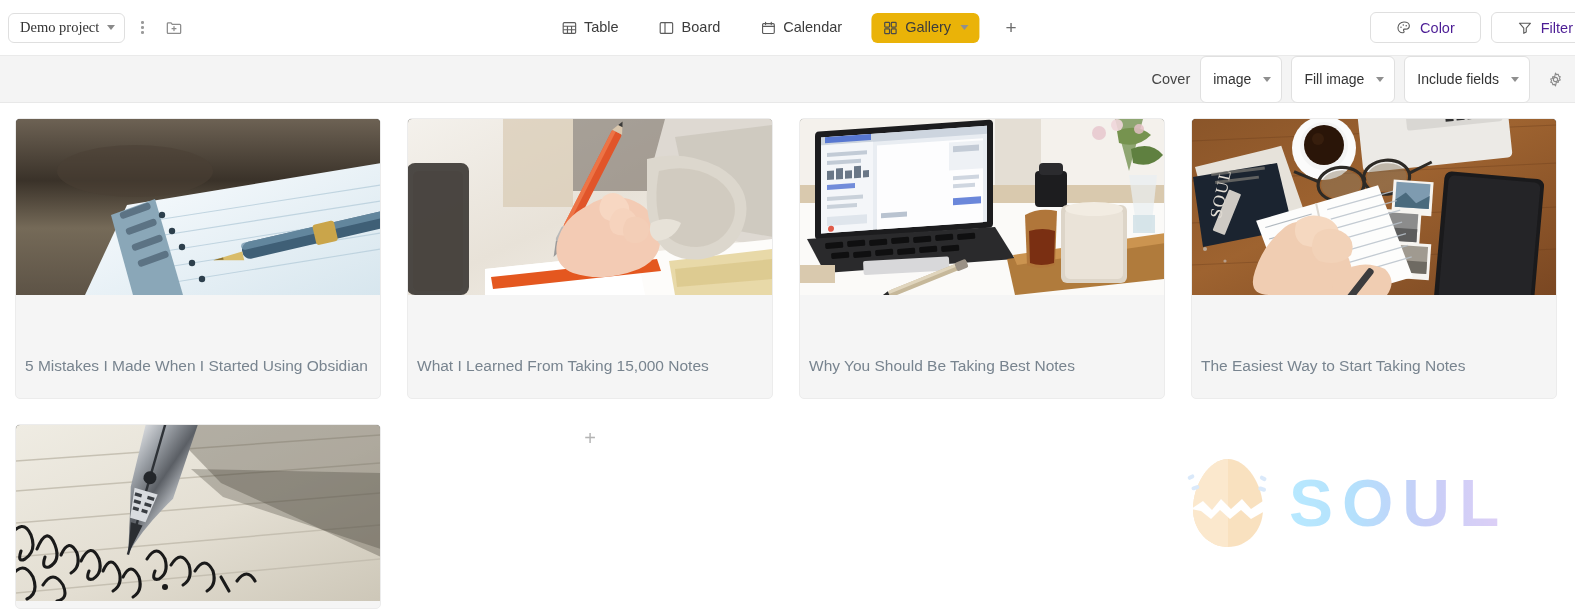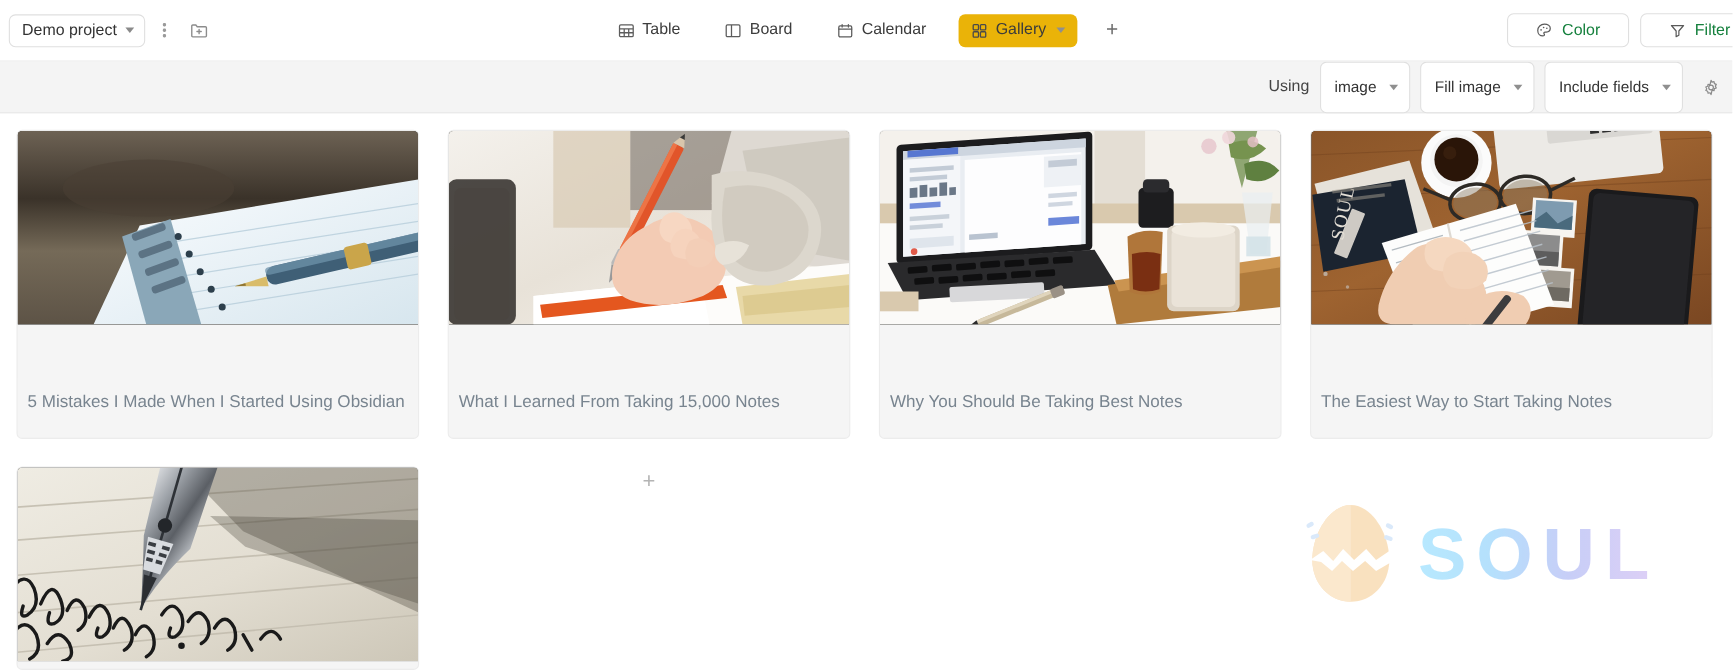--- a/index.html
+++ b/index.html
@@ -20,20 +20,21 @@
     display: flex;
     align-items: center;
   }
 
   .header-left {
     position: absolute;
     left: 8px;
     display: flex;
     align-items: flex-end;
     gap: 2px;
+    font-family: Liberation Serif, serif;
   }
 
   .project-chip {
     display: flex;
     align-items: center;
     gap: 8px;
     height: 30px;
     padding: 0 9px 0 11px;
     border: 1px solid #dfdfdf;
     border-radius: 6px;
@@ -120,21 +121,21 @@
   .hdr-btn {
     display: flex;
     align-items: center;
     gap: 8px;
     height: 31px;
     padding: 0 25px;
     border: 1px solid #dfdfdf;
     border-radius: 6px;
     background: #fff;
     font-size: 14.5px;
-    color: #15803d;
+    color: #4c1d95;
     cursor: pointer;
     white-space: nowrap;
   }
   .hdr-btn.clipped { margin-right: -24px; }
 
   
   .sub-toolbar {
     height: 47px;
     width: 100%;
     background: #f4f4f4;
@@ -343,21 +344,21 @@
       <svg width="16" height="16" viewBox="0 0 18 18" fill="none" stroke="#5a5a5a" stroke-width="1.25">
         <path d="M2.8 3.6h12.4l-4.8 5.6v4.4l-2.8 1.4V9.2z" stroke-linejoin="round"></path>
       </svg>
       <span>Filter</span>
     </div>
   </div>
 </div>
 
 <div class="sub-toolbar">
 
-  <span class="cover-label">Using</span>
+  <span class="cover-label">Cover</span>
 
   <div class="sel-btn">
     <span>image</span>
     <span class="sel-caret"></span>
   </div>
 
   <div class="sel-btn">
     <span>Fill image</span>
     <span class="sel-caret"></span>
   </div>

